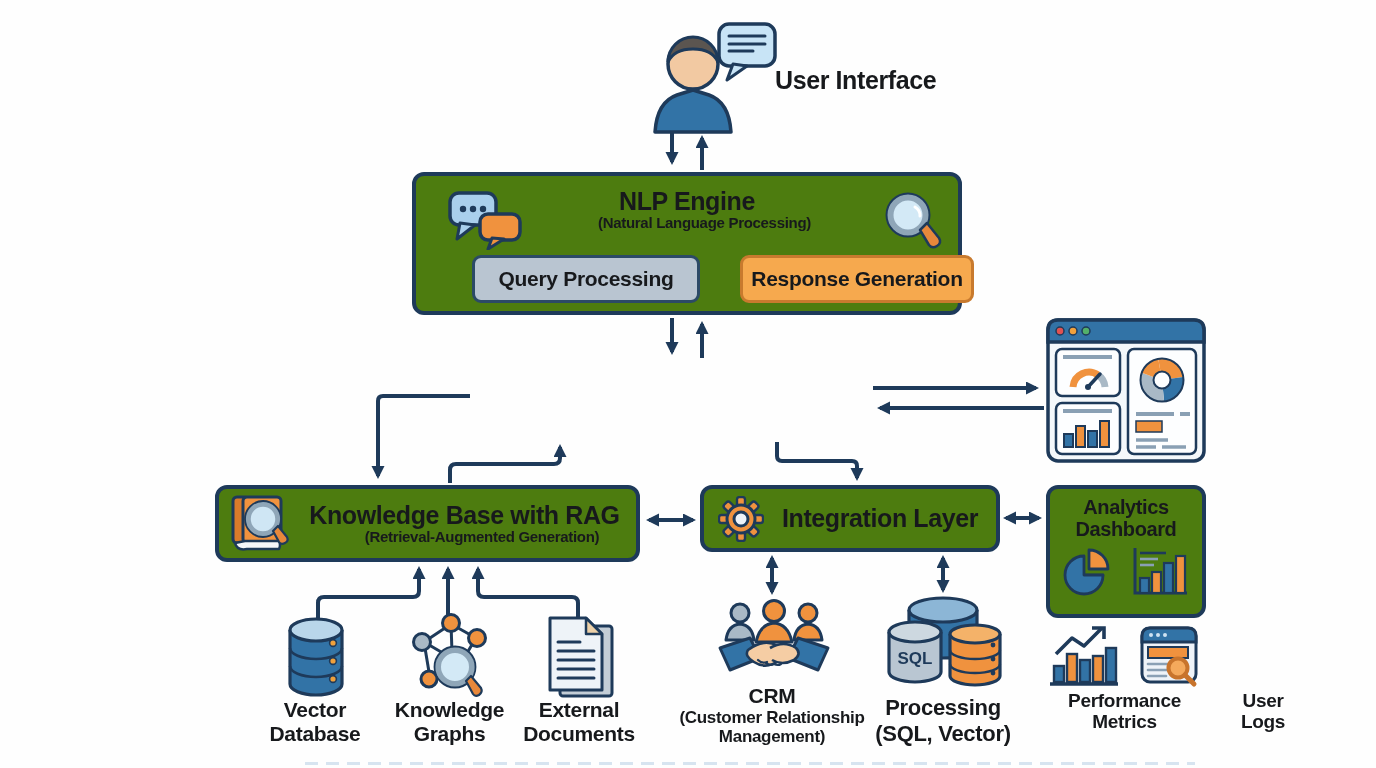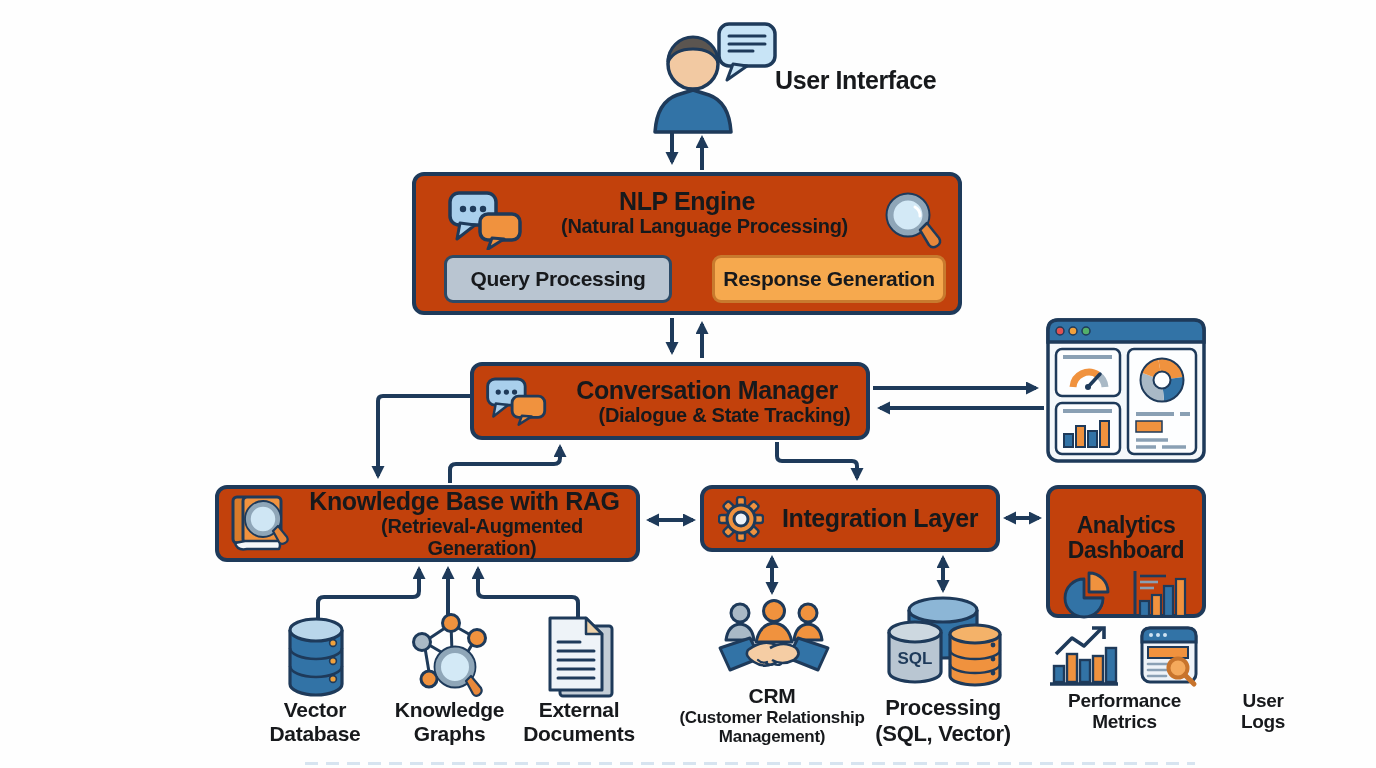--- a/index.html
+++ b/index.html
@@ -3,28 +3,28 @@
 <meta charset="utf-8">
 <style>
   html,body{margin:0;padding:0;background:#fff;}
   #canvas{
     position:relative;width:1376px;height:768px;background:#fefefe;
     font-family:"Liberation Sans",sans-serif;color:#17191c;overflow:hidden;
   }
   .abs{position:absolute;}
   #wires{position:absolute;left:0;top:0;width:1376px;height:768px;z-index:1;}
   .node{
-    position:absolute;z-index:2;background:#c2410c;border:4px solid #1e3a5a;
+    position:absolute;z-index:2;background:#4d7c0f;border:4px solid #1e3a5a;
     border-radius:12px;box-sizing:border-box;
   }
   .title{font-weight:bold;font-size:25px;letter-spacing:-.4px;line-height:1.08;text-align:center;}
-  .subtitle{font-weight:bold;font-size:20px;letter-spacing:-.3px;line-height:1.1;text-align:center;padding-left:35px;}
+  .subtitle{font-weight:bold;font-size:15px;letter-spacing:-.3px;line-height:1.1;text-align:center;padding-left:35px;}
   .sublabel{
     position:absolute;box-sizing:border-box;border-radius:9px;border:3px solid #2c4a66;
-    font-weight:bold;font-size:21px;letter-spacing:-.3px;display:flex;align-items:center;justify-content:center;
+    font-weight:bold;font-size:21px;letter-spacing:-.3px;display:flex;align-items:center;justify-content:center;margin-left:28px;
   }
   .icon-label{
     position:absolute;z-index:2;font-weight:bold;font-size:21px;letter-spacing:-.3px;
     line-height:1.12;text-align:center;
   }
   .small-label{font-size:19px;margin-left:40px;}
   .flexrow{display:flex;align-items:center;}
   .centercol{flex:1;display:flex;flex-direction:column;justify-content:center;}
   .bottom-dashes{
     position:absolute;left:305px;top:762px;width:890px;height:3px;z-index:1;
@@ -97,35 +97,20 @@
       <path d="M38,40 L45,33 L57,48 Q60,53 55,56 Q50,59 47,55 Z" fill="#e8883b" stroke="#1e3a5a" stroke-width="2.5" stroke-linejoin="round"></path>
     </svg>
     <div class="abs" style="left:0;top:12px;width:100%">
       <div class="title">NLP Engine</div>
       <div class="subtitle">(Natural Language Processing)</div>
     </div>
     <div class="sublabel" style="left:28px;top:79px;width:228px;height:48px;background:#b9c5d1">Query Processing</div>
     <div class="sublabel" style="left:296px;top:79px;width:234px;height:48px;background:#f6a94e;border-color:#c87a2e">Response Generation</div>
   </div>
 
-  <div class="node flexrow" style="left:470px;top:362px;width:400px;height:78px">
-    <svg style="margin-left:12px;flex:none" width="62" height="52" viewBox="0 0 76 60">
-      <rect x="2" y="3" width="46" height="32" rx="9" fill="#a9cfec" stroke="#1e3a5a" stroke-width="3.5"></rect>
-      <path d="M12,33 L9,49 L27,35 Z" fill="#a9cfec" stroke="#1e3a5a" stroke-width="3" stroke-linejoin="round"></path>
-      <circle cx="15" cy="19" r="3.2" fill="#1e3a5a"></circle>
-        <circle cx="25" cy="19" r="3.2" fill="#1e3a5a"></circle>
-        <circle cx="35" cy="19" r="3.2" fill="#1e3a5a"></circle>
-      <rect x="32" y="24" width="40" height="26" rx="8" fill="#f0923e" stroke="#1e3a5a" stroke-width="3.5"></rect>
-      <path d="M44,48 L40,59 L56,49 Z" fill="#f0923e" stroke="#1e3a5a" stroke-width="3" stroke-linejoin="round"></path>
-    </svg>
-    <div class="centercol">
-      <div class="title">Conversation Manager</div>
-      <div class="subtitle">(Dialogue &amp; State Tracking)</div>
-    </div>
-  </div>
 
   <svg class="abs" style="left:1046px;top:318px;z-index:2" width="160" height="145" viewBox="0 0 160 145">
     <rect x="2" y="2" width="156" height="141" rx="10" fill="#f4f8fb" stroke="#1e3a5a" stroke-width="3.5"></rect>
     <path d="M2,12 Q2,2 12,2 H148 Q158,2 158,12 V24 H2 Z" fill="#3273a6" stroke="#1e3a5a" stroke-width="3.5"></path>
     <circle cx="14" cy="13" r="4" fill="#e05252" stroke="#1e3a5a" stroke-width="1.5"></circle>
     <circle cx="27" cy="13" r="4" fill="#f0a13c" stroke="#1e3a5a" stroke-width="1.5"></circle>
     <circle cx="40" cy="13" r="4" fill="#53b06a" stroke="#1e3a5a" stroke-width="1.5"></circle>
     <rect x="10" y="31" width="64" height="47" rx="6" fill="#fdfeff" stroke="#1e3a5a" stroke-width="2.5"></rect>
     <line x1="17" y1="39" x2="66" y2="39" stroke="#8aa0b4" stroke-width="4"></line>
     <path d="M27,69 a16,16 0 0 1 25,-12" fill="none" stroke="#f0923e" stroke-width="7"></path>
@@ -202,21 +187,21 @@
       </g>
       <circle cx="23" cy="23" r="14" fill="#f0923e" stroke="#1e3a5a" stroke-width="3"></circle>
       <circle cx="23" cy="23" r="7" fill="#eef3f8" stroke="#1e3a5a" stroke-width="3"></circle>
     </svg>
     <div class="centercol">
       <div class="title">Integration Layer</div>
     </div>
   </div>
 
   <div class="node" style="left:1046px;top:485px;width:160px;height:133px">
-    <div class="title" style="margin-top:24px;font-size:23px">Analytics Dashboard</div>
+    <div class="title" style="margin-top:8px;font-size:20px">Analytics Dashboard</div>
     <div style="display:flex;justify-content:center;gap:12px;margin-top:4px">
       <svg width="54" height="54" viewBox="0 0 54 54">
         <path d="M22,31 L41,31 A19,19 0 0 1 35,45 Z" fill="#a9b9c6" stroke="#1e3a5a" stroke-width="2.4" stroke-linejoin="round"></path>
         <path d="M22,31 m0,-19 A19,19 0 1 0 41,31 L22,31 Z" fill="#3273a6" stroke="#1e3a5a" stroke-width="2.8" stroke-linejoin="round"></path>
         <path d="M27,25 L27,6 A19,19 0 0 1 46,25 Z" fill="#f0923e" stroke="#1e3a5a" stroke-width="2.8" stroke-linejoin="round"></path>
       </svg>
       <svg width="62" height="54" viewBox="0 0 62 54">
         <path d="M7,4 V49 H59" fill="none" stroke="#1e3a5a" stroke-width="3"></path>
         <line x1="12" y1="9" x2="38" y2="9" stroke="#1e3a5a" stroke-width="2.6"></line>
         <line x1="12" y1="15" x2="30" y2="15" stroke="#8aa0b4" stroke-width="2.6"></line>

